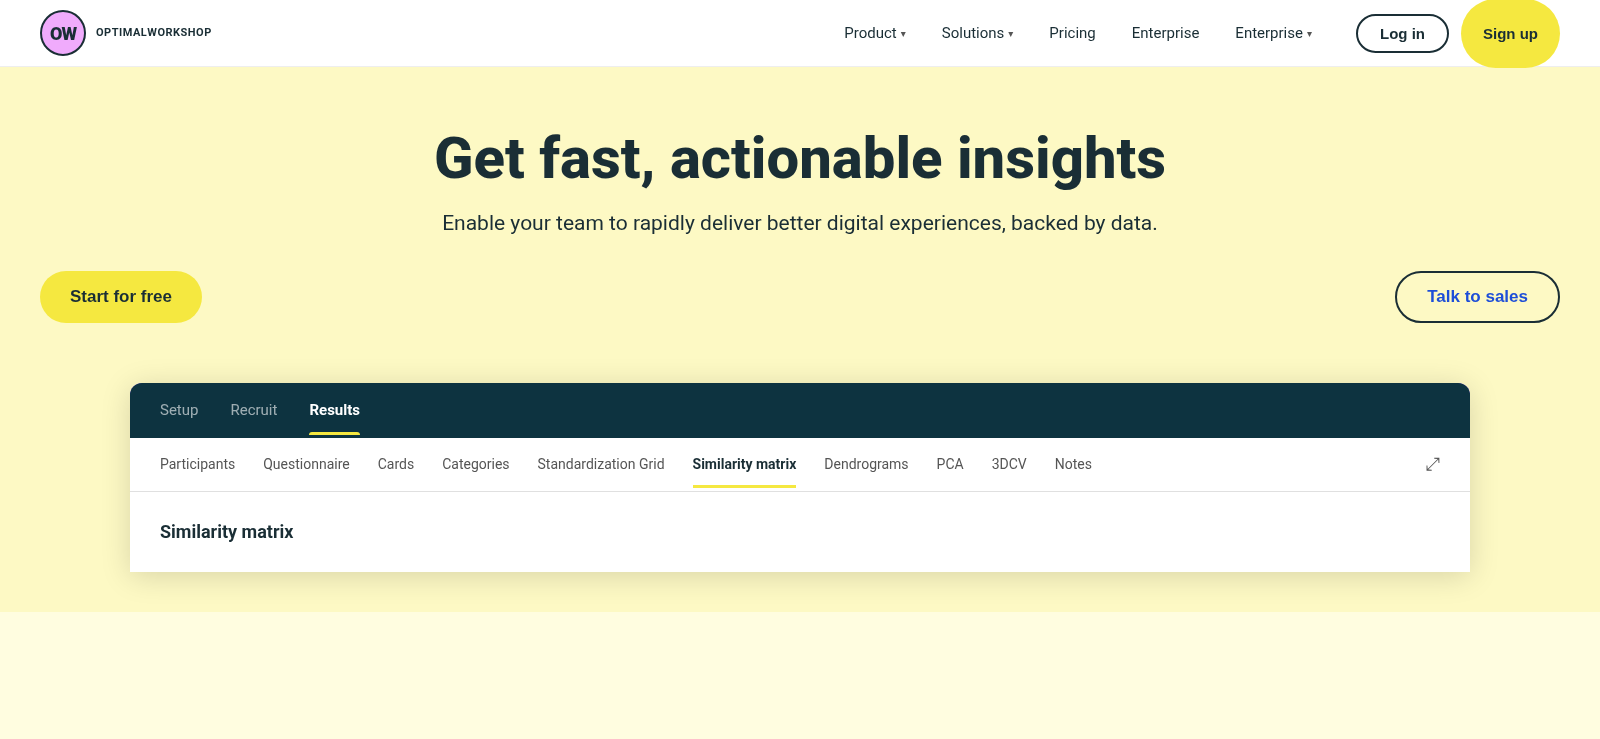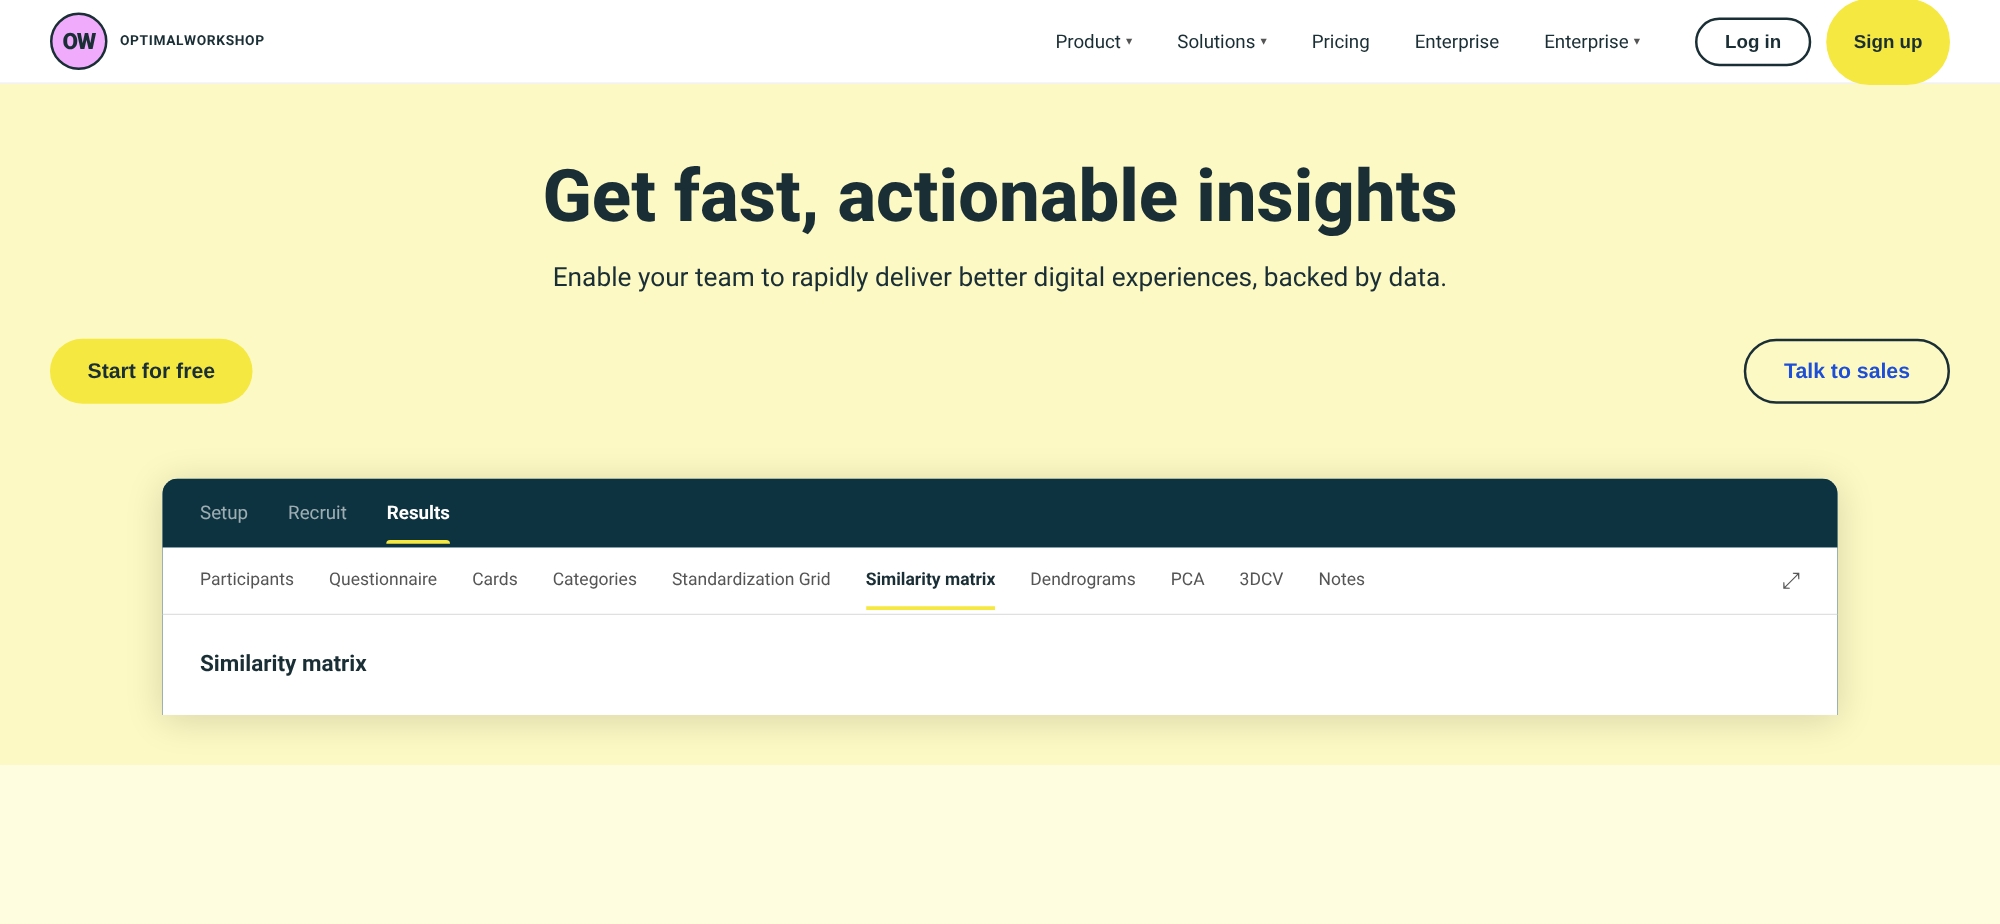--- a/index.html
+++ b/index.html
@@ -169,21 +169,21 @@
       font-size: 17px;
       font-weight: 600;
       color: #1d4ed8;
       cursor: pointer;
     }
 
     
     .demo-window {
       margin: 0 auto;
       width: 1340px;
-      background: #0c4a6e;
+      background: #8b5cf6;
       border-radius: 12px 12px 0 0;
       overflow: hidden;
       box-shadow: 0 4px 30px rgba(0,0,0,0.15);
     }
 
     .demo-top-bar {
       background: #0d3340;
       padding: 0 30px;
       display: flex;
       align-items: center;

